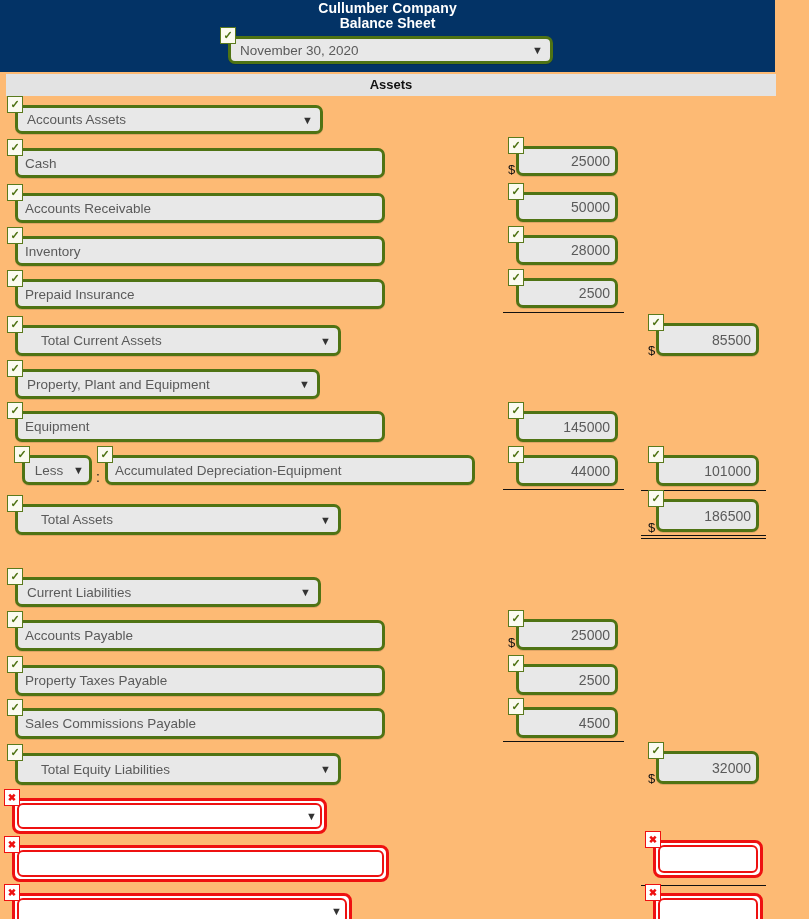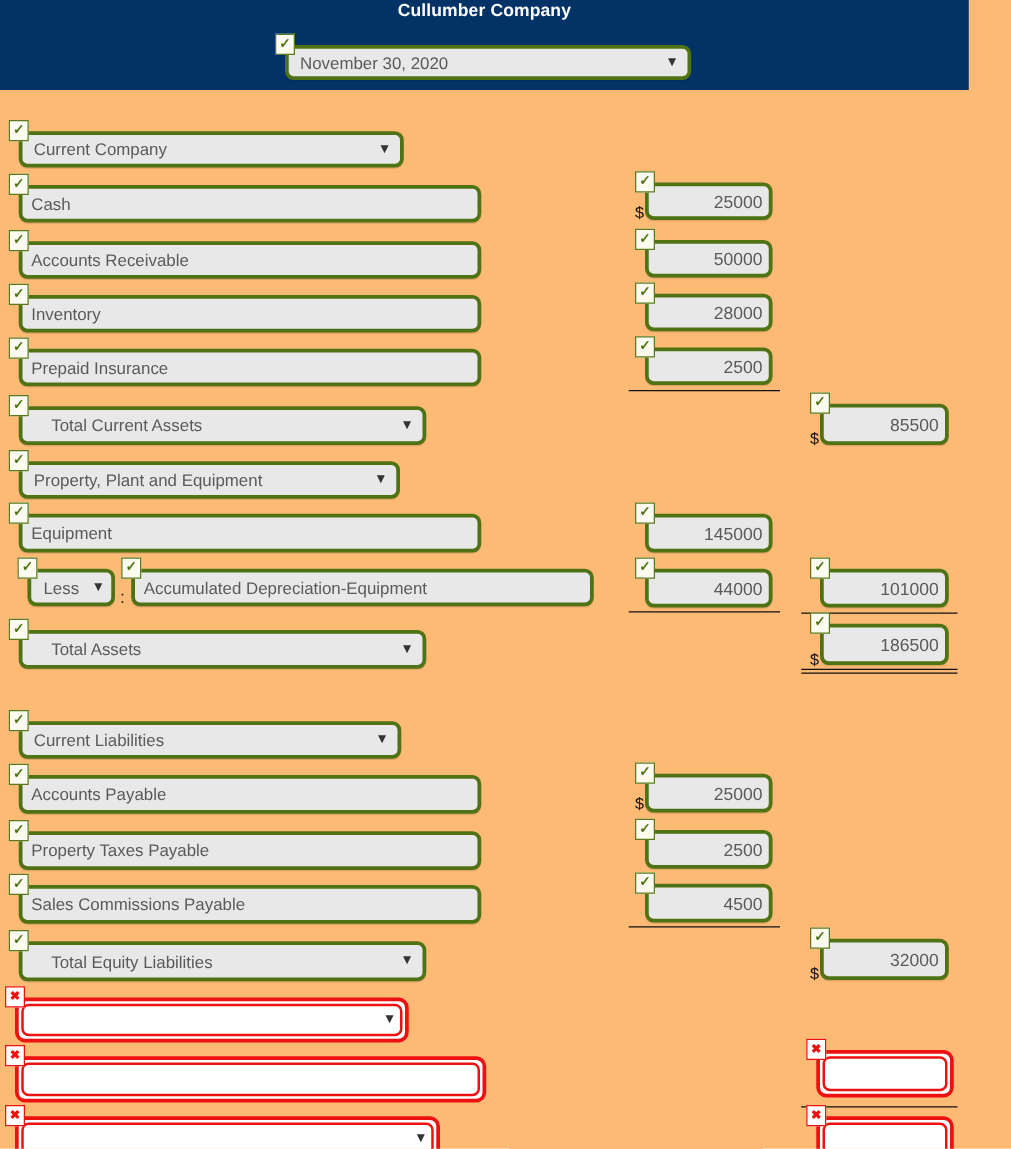--- a/index.html
+++ b/index.html
@@ -102,34 +102,36 @@
   
   .colon { position: absolute; color: #222; font-size: 14px; line-height: 1; }
 </style>
 </head>
 <body>
 
 <div class="sheet">
 
   <div class="hdr">
     <div class="hdr-title">Cullumber Company</div>
+    <div class="hdr-sub">Balance Sheet</div>
   </div>
 
   <div class="fld sel" style="left:228px; top:36px; width:325px; height:28px;">
     <div class="box"></div>
     <div class="badge">✓</div>
     <div class="txt">November 30, 2020</div>
     <div class="caret">▼</div>
   </div>
 
+  <div class="secbar" style="top:74px;">Assets</div>
 
   <div class="fld sel" style="left:15px; top:105px; width:308px; height:29px;">
     <div class="box"></div>
     <div class="badge">✓</div>
-    <div class="txt">Current Company</div>
+    <div class="txt">Accounts Assets</div>
     <div class="caret">▼</div>
   </div>
 
   <div class="fld lbl" style="left:15px; top:148px; width:370px; height:30px;">
     <div class="box"></div>
     <div class="badge">✓</div>
     <div class="txt">Cash</div>
   </div>
   <div class="dsign" style="left:508px; top:163px;">$</div>
   <div class="fld num" style="left:516px; top:146px; width:102px; height:30px;">

